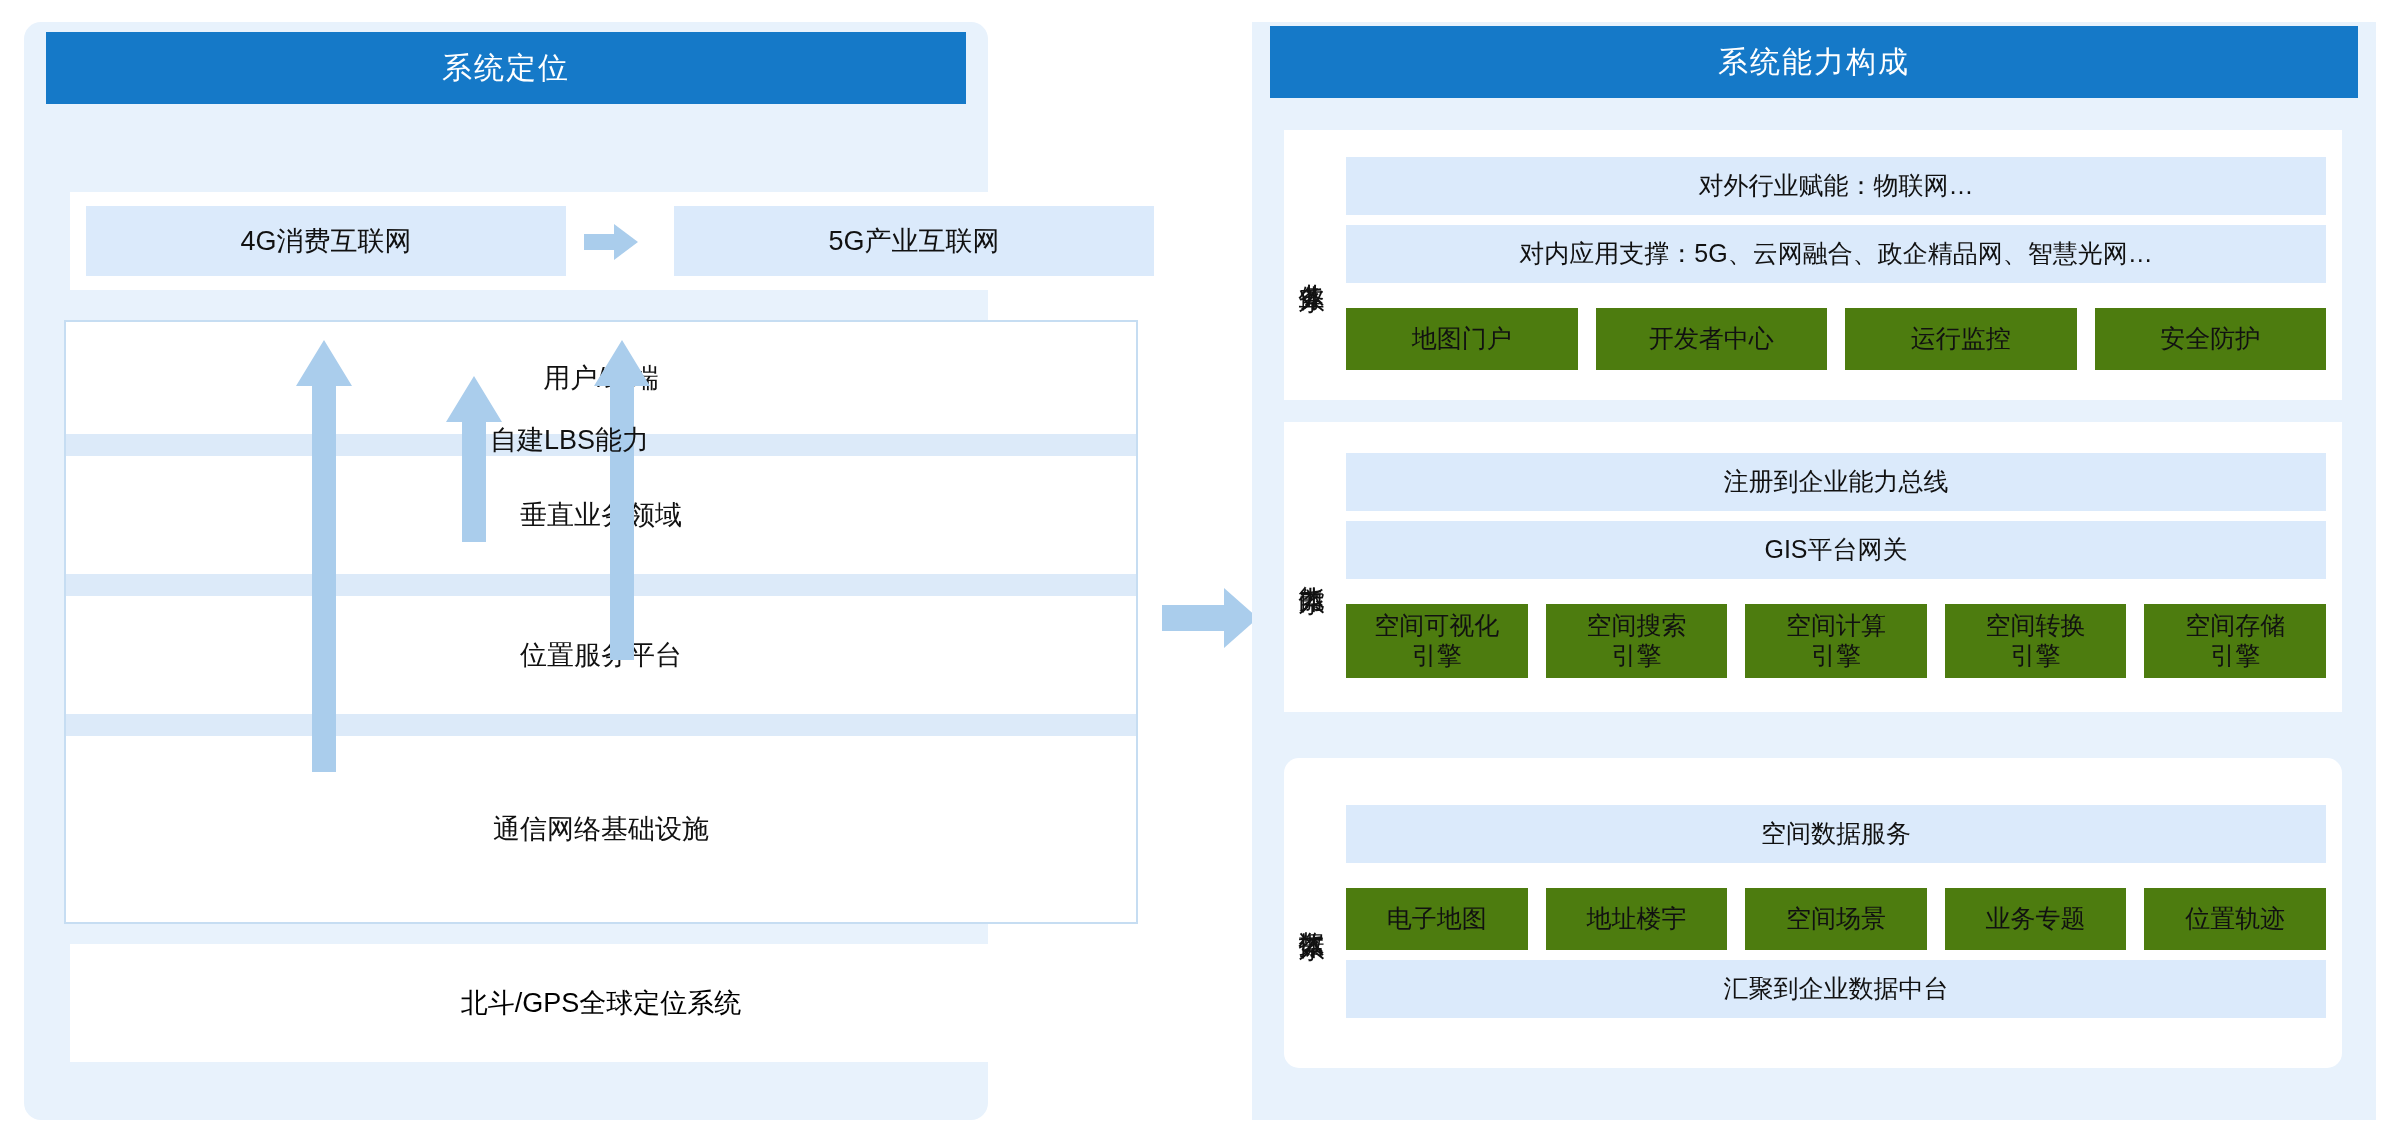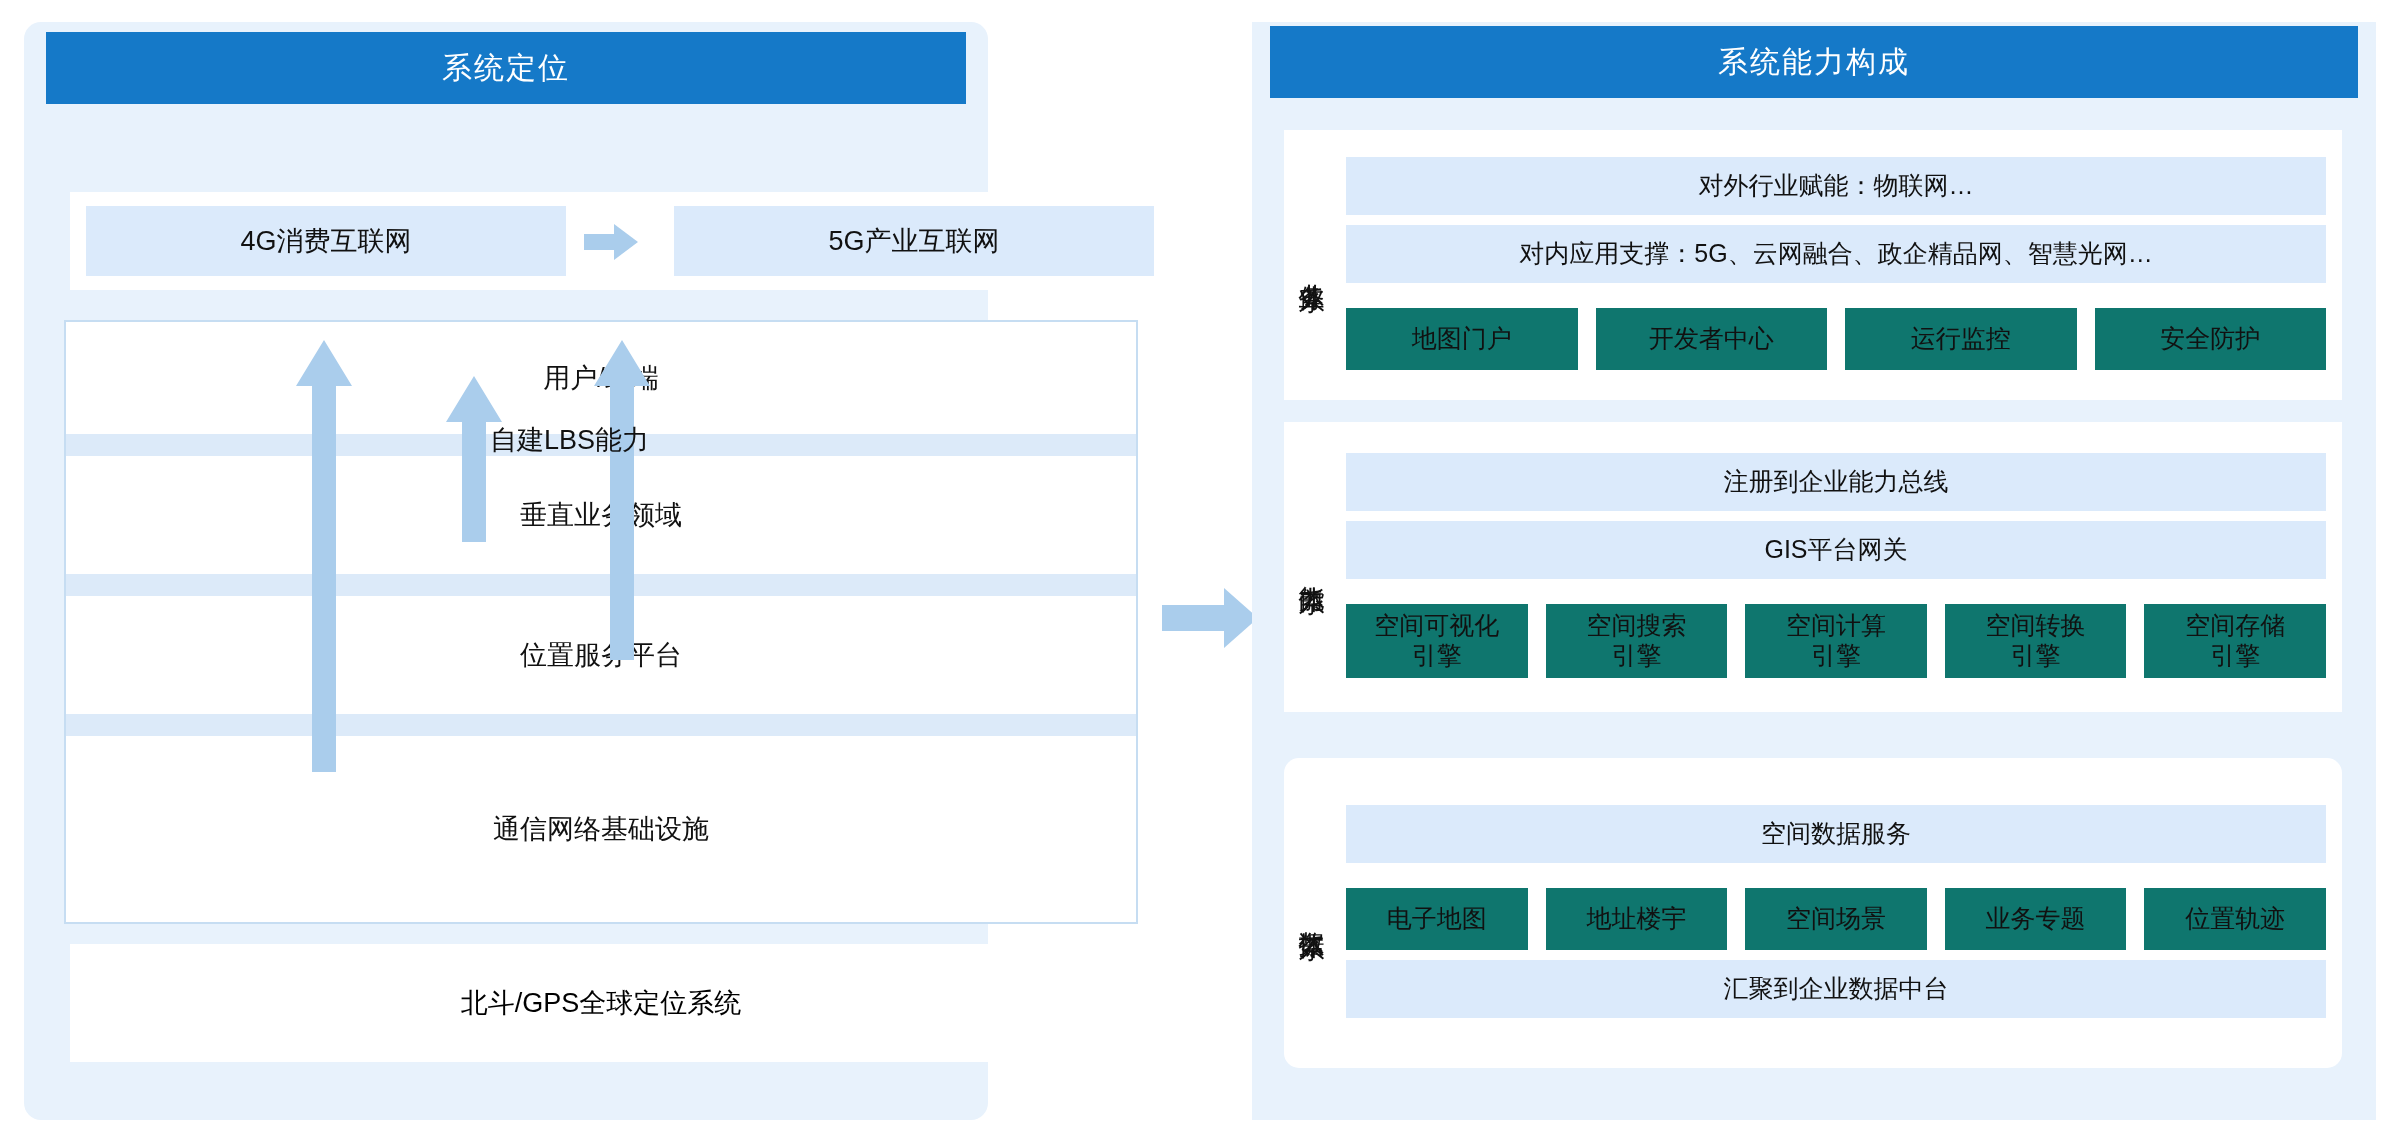--- a/index.html
+++ b/index.html
@@ -128,21 +128,21 @@
     height:58px;
     display:flex;align-items:center;justify-content:center;
     font-size:25px;color:#111;
   }
   .chip-row{
     display:flex;
     gap:18px;
   }
   .chip{
     flex:1;
-    background:#0f766e;
+    background:#4d7c0f;
     height:62px;
     display:flex;align-items:center;justify-content:center;
     text-align:center;
     font-size:25px;color:#111;
     line-height:1.18;
     margin-top:15px;
   }
   .chip.two-line{height:74px;}
 
   #sect-business{top:108px;height:270px;}

